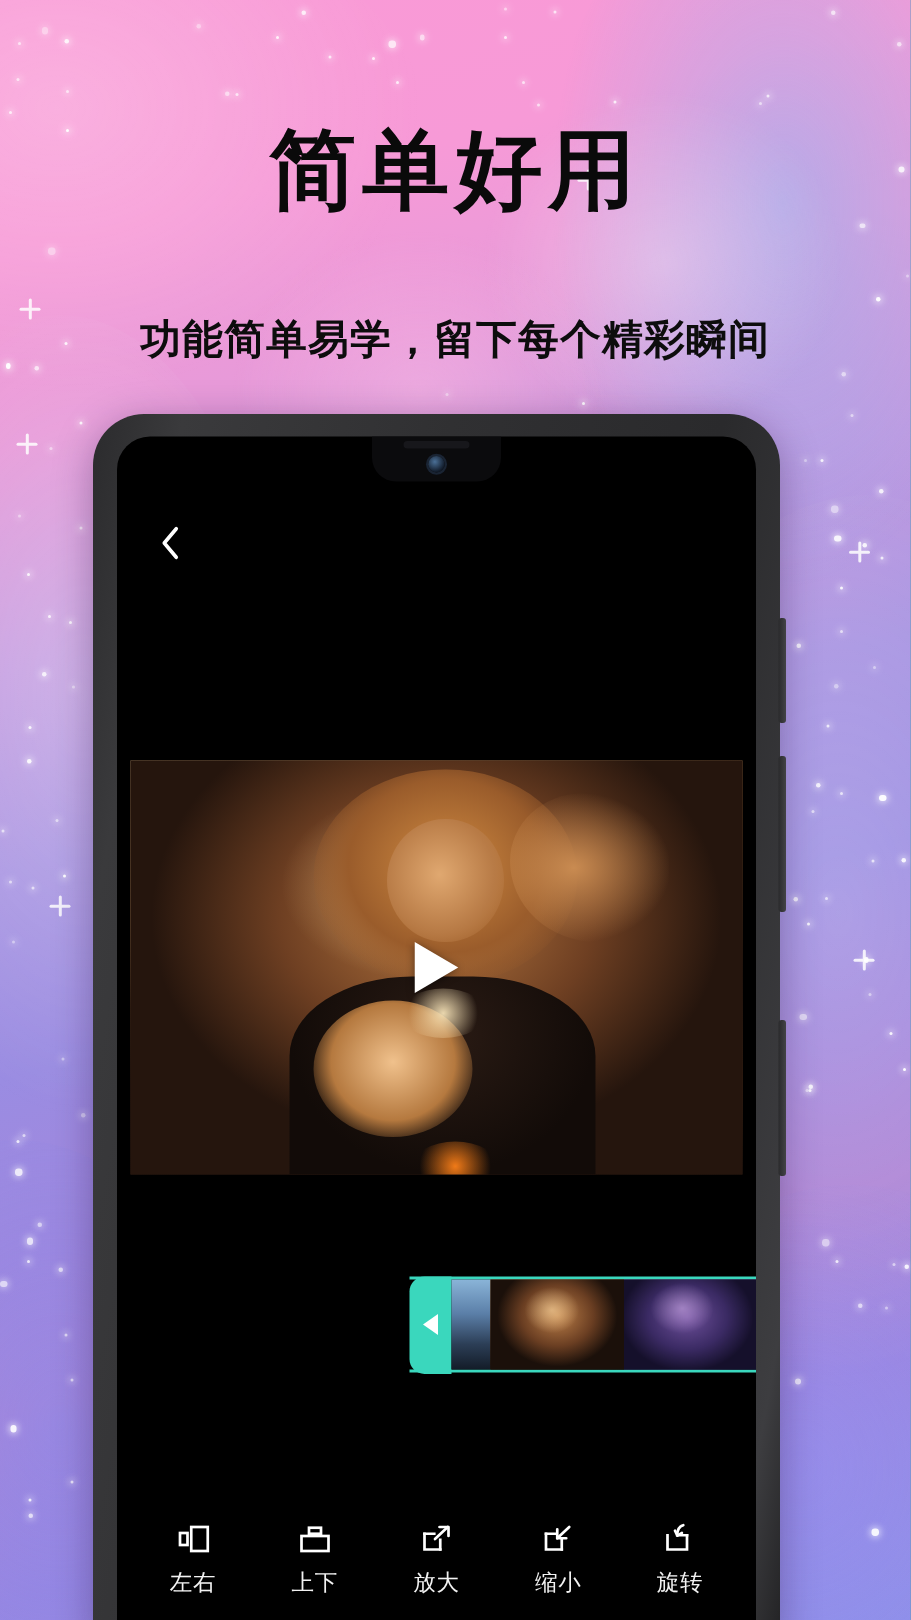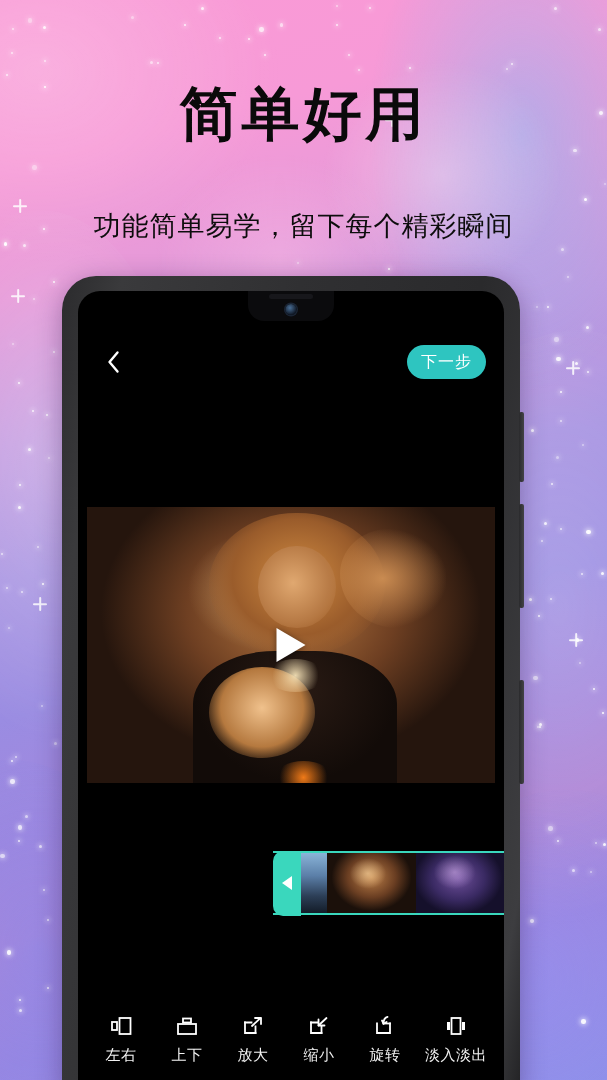--- a/index.html
+++ b/index.html
@@ -43,21 +43,21 @@
   .spark::after{top:50%;left:0;height:1.6px;width:100%;transform:translateY(-50%);}
 
   
   #headline {
     position:absolute; top:84px; left:0; width:100%;
     text-align:center; font-size:58px; font-weight:bold; color:#0a0a0a;
     letter-spacing:4px; line-height:1.05;
   }
   #subhead {
     position:absolute; top:208px; left:0; width:100%;
-    text-align:center; font-size:27px; font-weight:normal; color:#0d0d0d;
+    text-align:center; font-size:27px; font-weight:bold; color:#0d0d0d;
     letter-spacing:1px;
   }
 
   
   #phone {
     position:absolute; left:62px; top:276px; width:458px; height:816px;
     background:linear-gradient(100deg,#2b2b2d 0%,#3a3a3c 10%,#303032 40%,#2a2a2c 70%,#3d3d40 94%,#232325 100%);
     border-radius:34px 34px 0 0;
     box-shadow:0 6px 26px rgba(40,10,60,.35);
     padding:15px 16px 0 16px;
@@ -350,21 +350,20 @@
       <div id="notch-cam"></div>
     </div>
 
 
     <div id="actionbar">
       <div id="back-button">
         <svg width="15" height="24" viewBox="0 0 15 24">
           <path d="M11.5 2.5 3.5 12l8 9.5" fill="none" stroke="#fff" stroke-width="2.4" stroke-linecap="round" stroke-linejoin="round"></path>
         </svg>
       </div>
-      <div id="next-button">下一步</div>
     </div>
 
     <div id="video-preview">
       <div class="vfig v-hair"></div>
       <div class="vfig v-arm"></div>
       <div class="vfig v-face"></div>
       <div class="vfig v-body"></div>
       <div class="vfig v-hand"></div>
       <div class="vfig v-flare"></div>
       <div class="vfig v-flower"></div>
@@ -431,26 +430,16 @@
           <svg width="24" height="22" viewBox="0 0 24 22">
             <path d="M4 8.5V18h13V8.5" fill="none" stroke="#fff" stroke-width="1.8" stroke-linecap="square"></path>
             <path d="M17 8.5h-6.5" fill="none" stroke="#fff" stroke-width="1.8" stroke-linecap="square"></path>
             <path d="M10.5 8.5C10.5 5 12 2.5 14.5 1.8" fill="none" stroke="#fff" stroke-width="1.8" stroke-linecap="round"></path>
             <path d="M9 5.5 10.6 8.8 13.6 7" fill="none" stroke="#fff" stroke-width="1.8" stroke-linecap="round" stroke-linejoin="round"></path>
           </svg>
         </span>
         <span class="tool-label">旋转</span>
       </div>
 
-      <div class="tool">
-        <span class="tool-icon">
-          <svg width="24" height="22" viewBox="0 0 24 22">
-            <rect x="7.5" y="3" width="9" height="16" fill="none" stroke="#fff" stroke-width="1.8"></rect>
-            <rect x="3" y="7" width="3" height="8" fill="#fff"></rect>
-            <rect x="18" y="7" width="3" height="8" fill="#fff"></rect>
-          </svg>
-        </span>
-        <span class="tool-label">淡入淡出</span>
-      </div>
 
     </div>
   </div>
 </div>
 
 </body></html>

